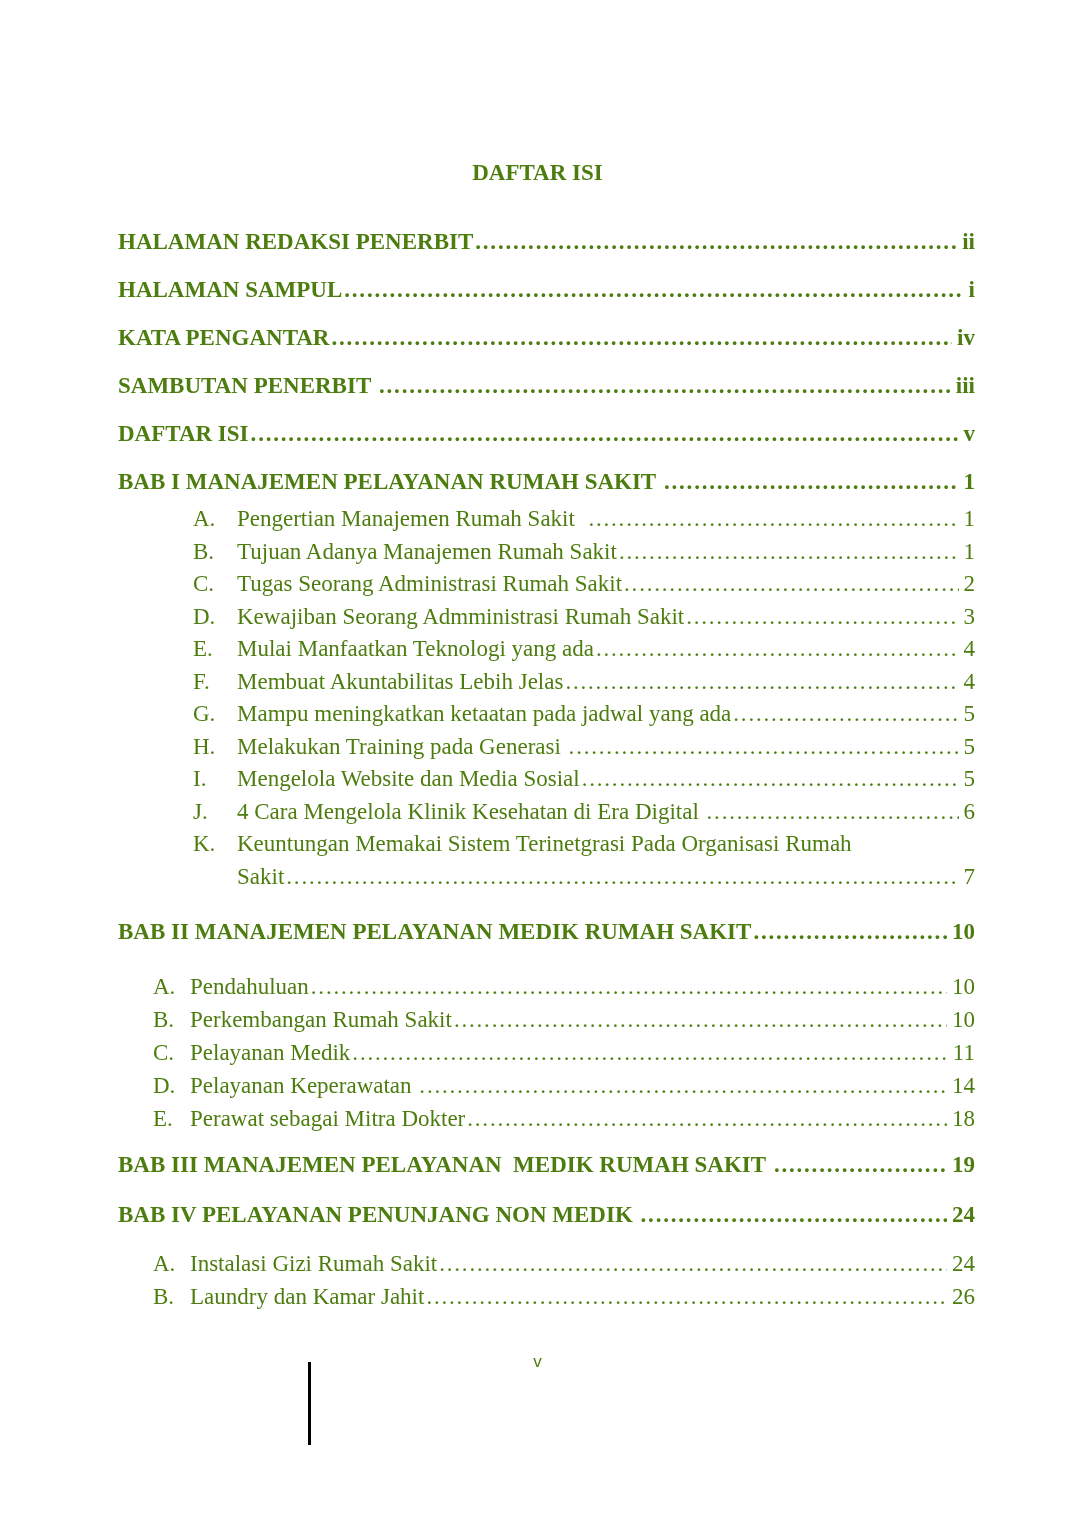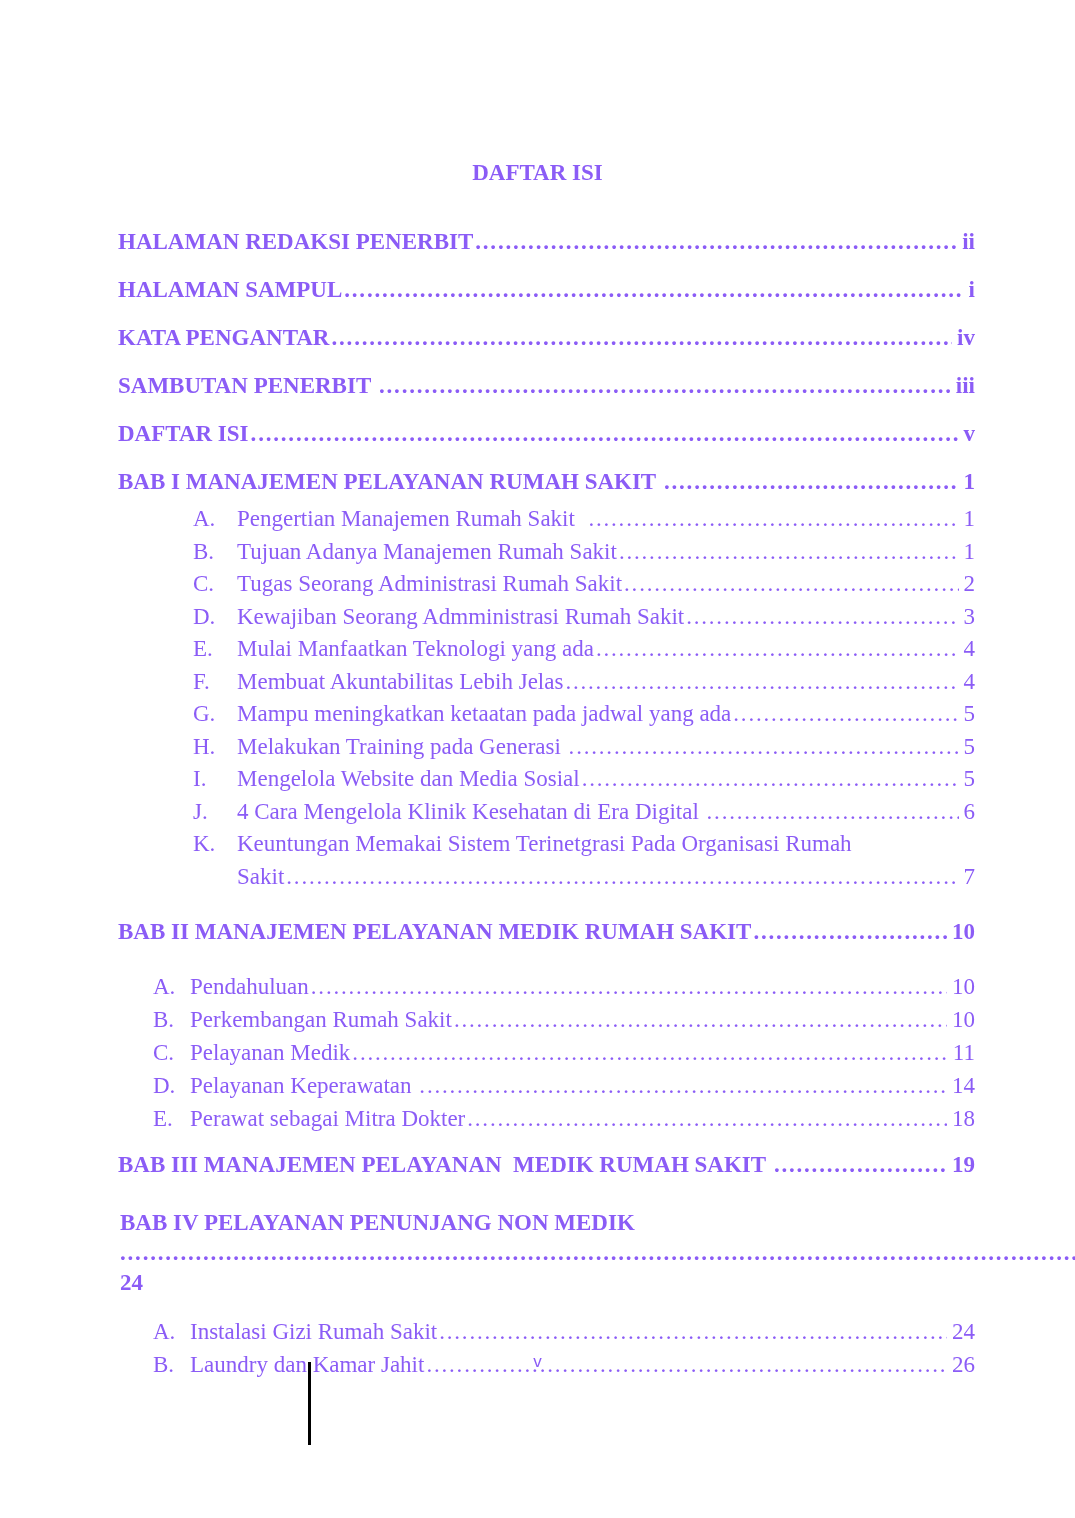--- a/index.html
+++ b/index.html
@@ -1,37 +1,37 @@
 <!DOCTYPE html>
 <html><head>
 <meta charset="utf-8">
 <style>
   html,body { margin:0; padding:0; background:#ffffff; }
   .page {
     position:relative; width:1075px; height:1518px; background:#ffffff;
-    font-family:"Liberation Serif", serif; color:#8b5cf6; overflow:hidden;
+    font-family:"Liberation Serif", serif; color:#4d7c0f; overflow:hidden;
   }
   .doc-title {
     position:absolute; top:158px; left:0; width:100%;
     text-align:center; font-size:23px; font-weight:bold; line-height:30px;
   }
   .toc { position:absolute; left:118px; top:227px; width:857px; }
   .row { display:flex; align-items:baseline; font-size:23px; line-height:30px; }
   .front .row { font-weight:bold; margin-bottom:18px; }
   .chapter-row { font-weight:bold; }
   .list .row { line-height:32.5px; font-weight:normal; }
   .bab1-list { margin-top:6px; padding-left:75px; }
   .bab1-list .letter { flex:none; width:44px; }
   .bab2-list, .bab4-list { padding-left:35px; }
   .bab2-list .letter, .bab4-list .letter { flex:none; width:37px; }
   .bab2-list .row, .bab4-list .row { line-height:33px; }
   .bab2-row { margin-top:24px; }
   .bab2-list { margin-top:23px; }
   .bab3-row { margin-top:15px;justify-content:flex-end; }
-  .bab4-row { margin-top:28px;flex-direction:column; }
+  .bab4-row { margin-top:20px; }
   .bab4-list { margin-top:17px; }
   .label { flex:none; white-space:pre; }
   .dots { flex:1 1 auto; overflow:hidden; white-space:nowrap; margin-left:2px; margin-right:5px; }
   .dots::after {
     letter-spacing:1.8px;
     content:"......................................................................................................................................................................................................................................................";
   }
   .pagenum { flex:none; }
   .footer-pagenum {
     position:absolute; top:1352px; left:0; width:100%; text-align:center;

